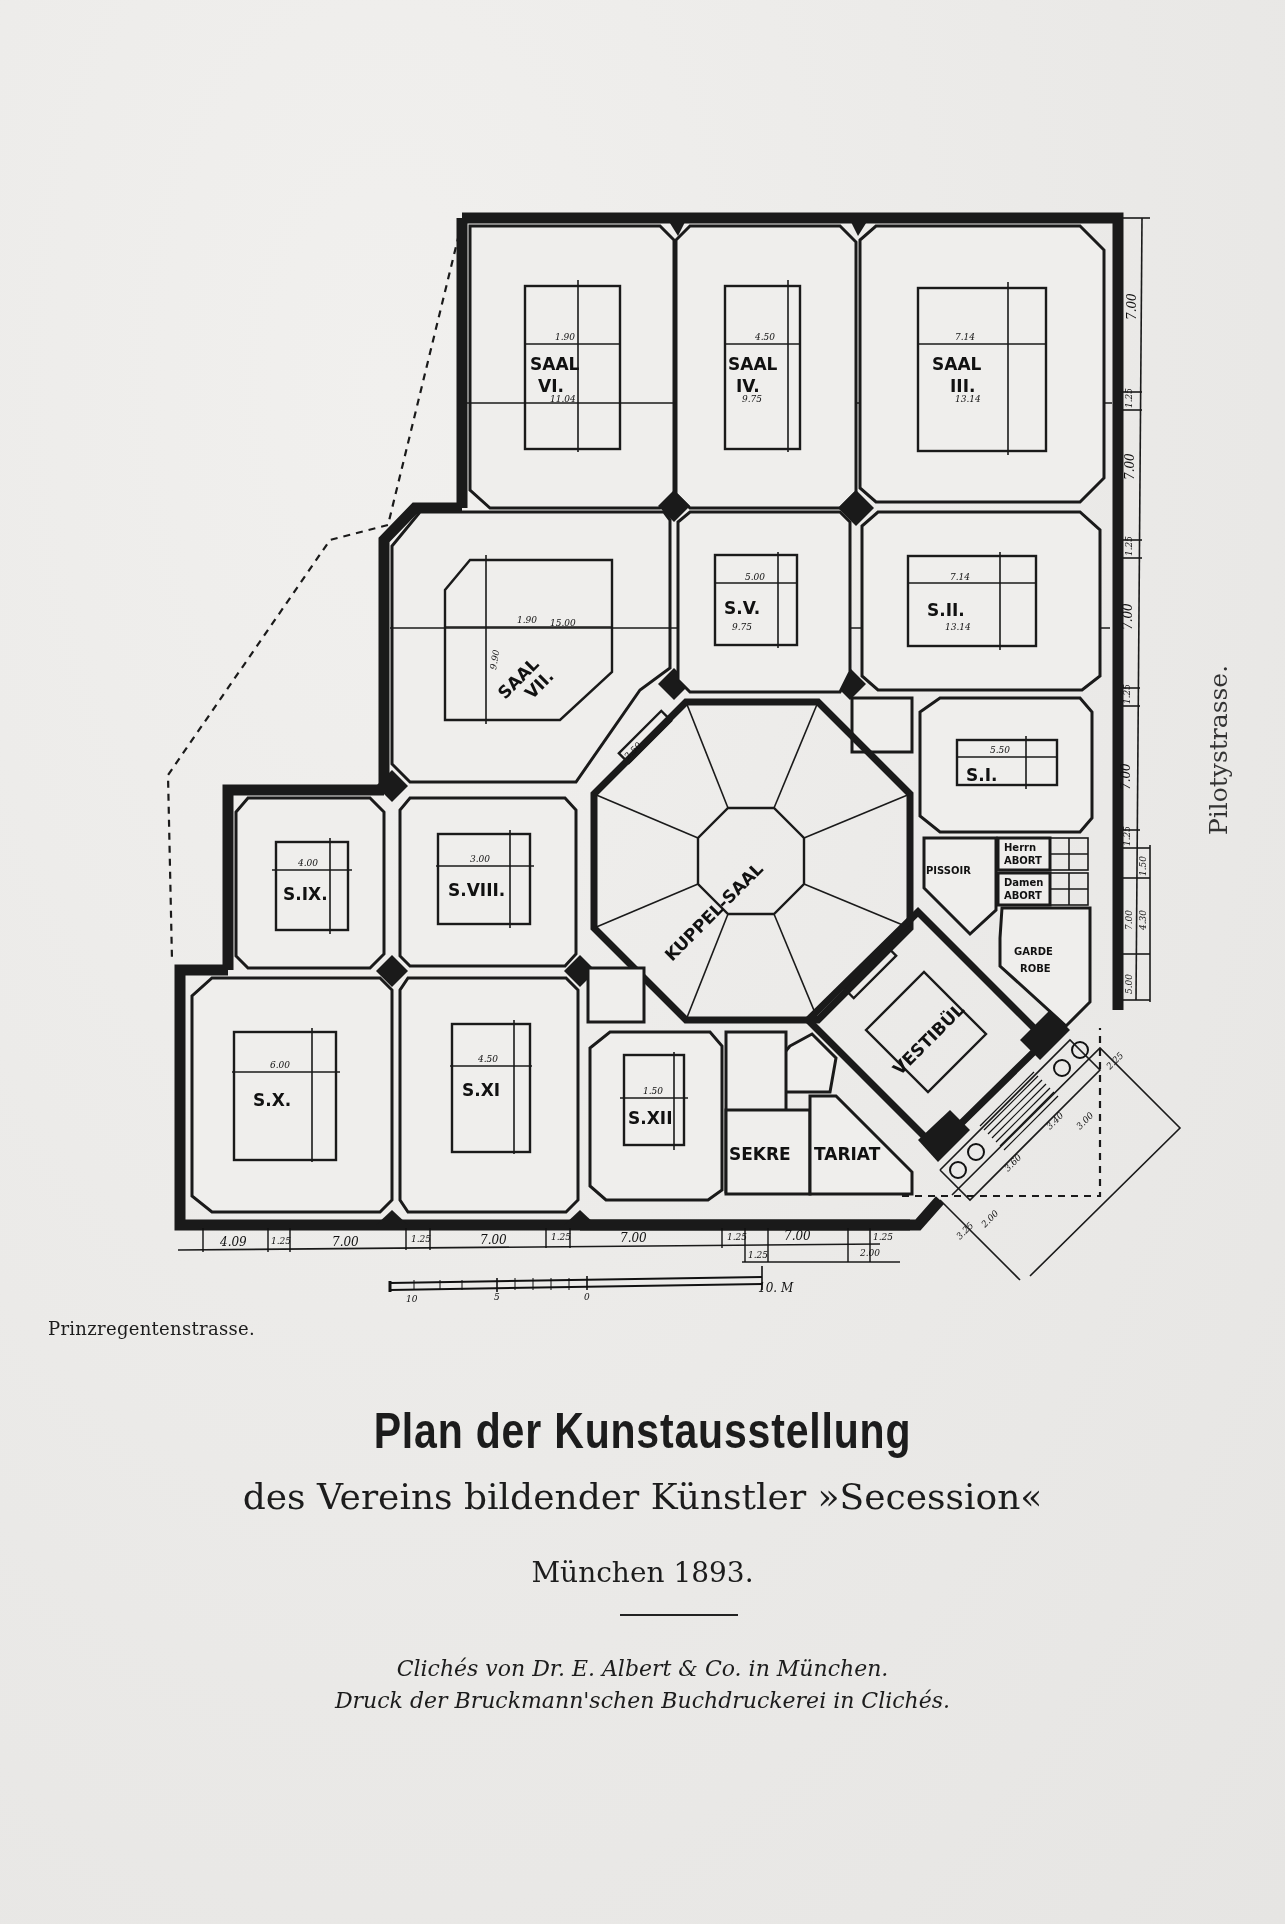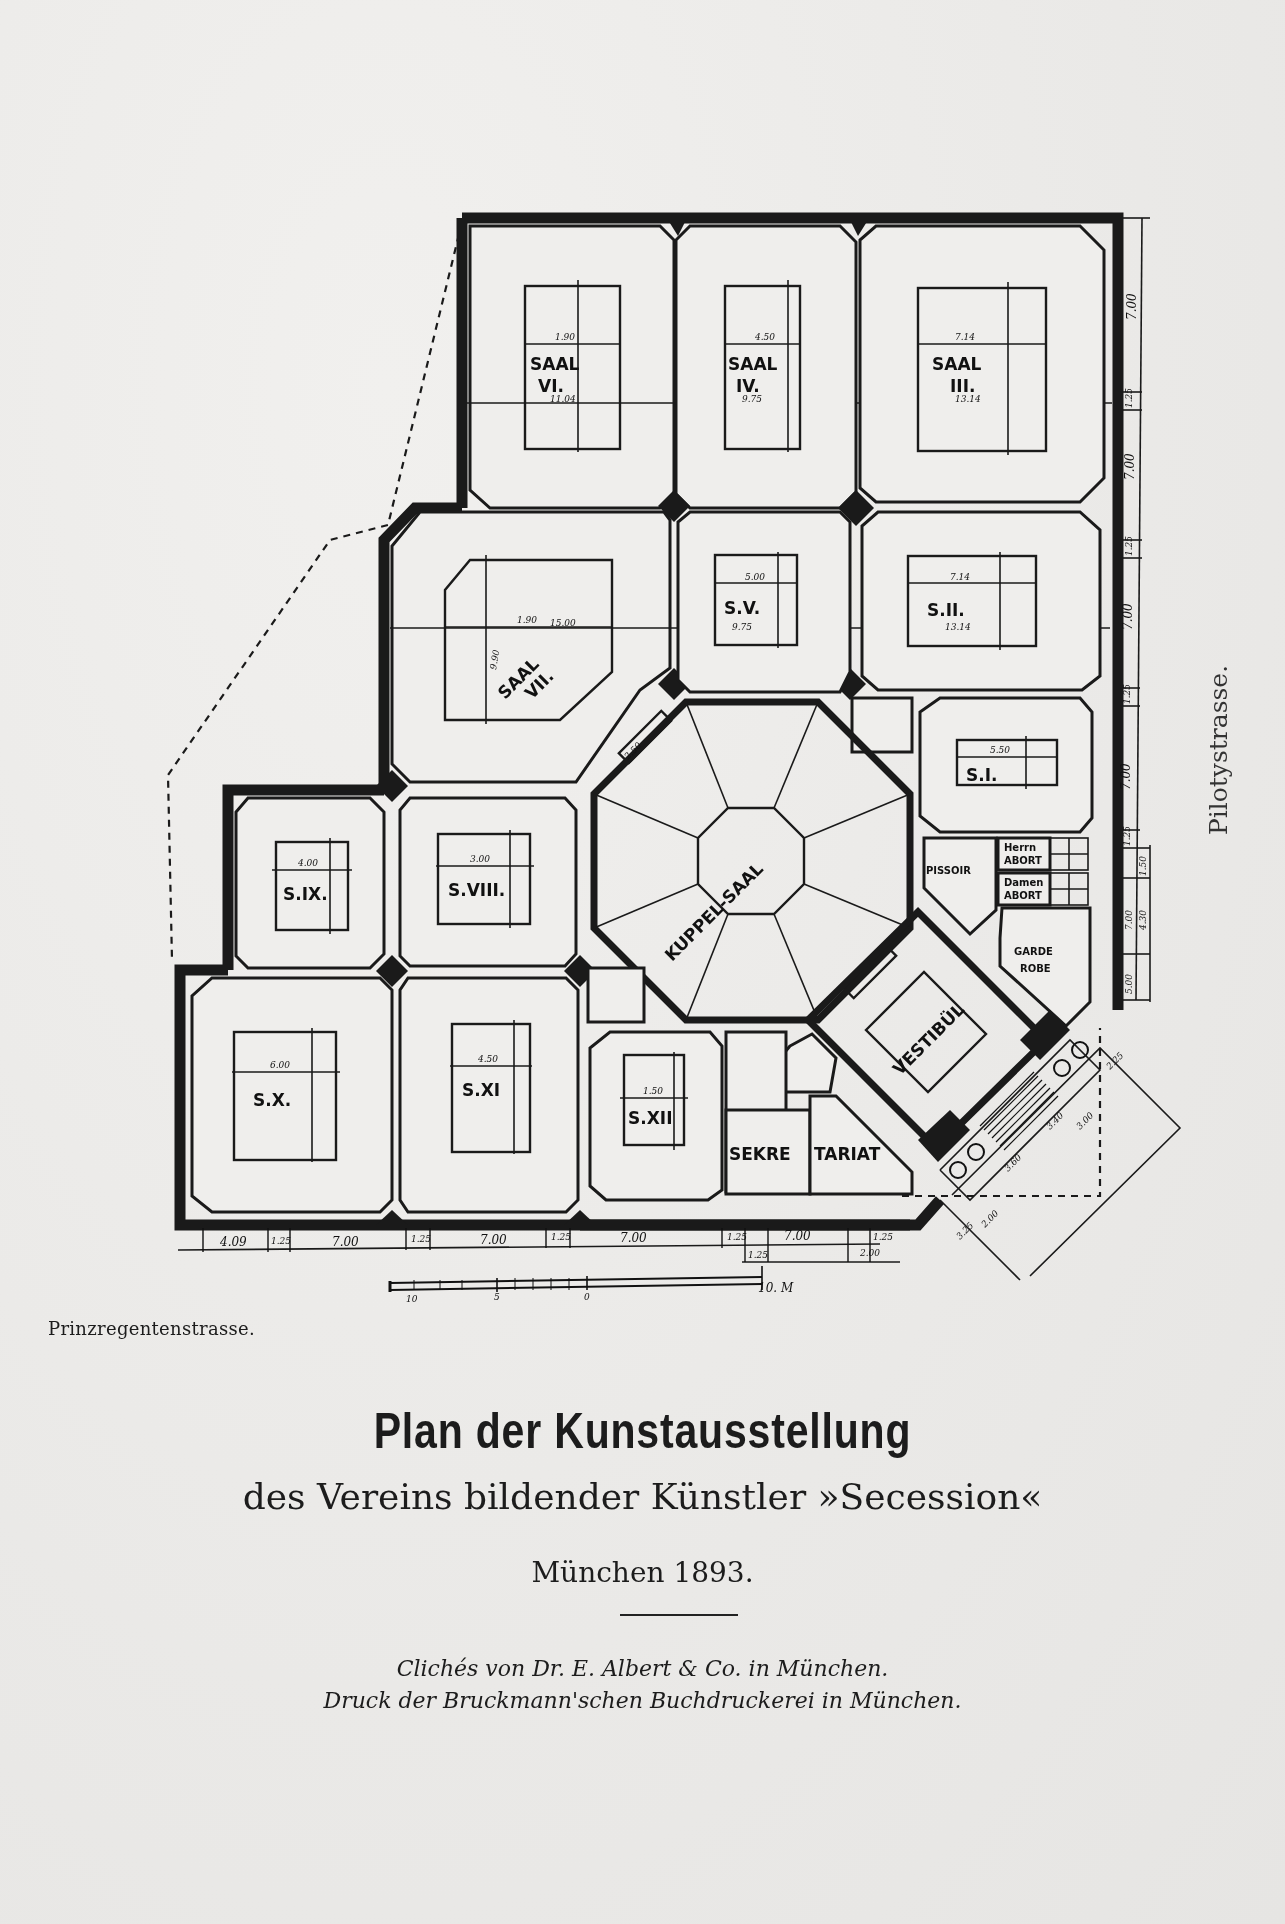--- a/index.html
+++ b/index.html
@@ -398,13 +398,13 @@
   </g>
 </svg>
 
 <div class="street-v">Pilotystrasse.</div>
 <div class="street-h">Prinzregentenstrasse.</div>
 <div class="title">Plan der Kunstausstellung</div>
 <div class="subtitle">des Vereins bildender Künstler »Secession«</div>
 <div class="city">München 1893.</div>
 <div class="rule"></div>
 <div class="credit1">Clichés von Dr. E. Albert &amp; Co. in München.</div>
-<div class="credit2">Druck der Bruckmann'schen Buchdruckerei in München.</div>
+<div class="credit2">Druck der Bruckmann'schen Buchdruckerei in Clichés.</div>
 
 </body></html>

